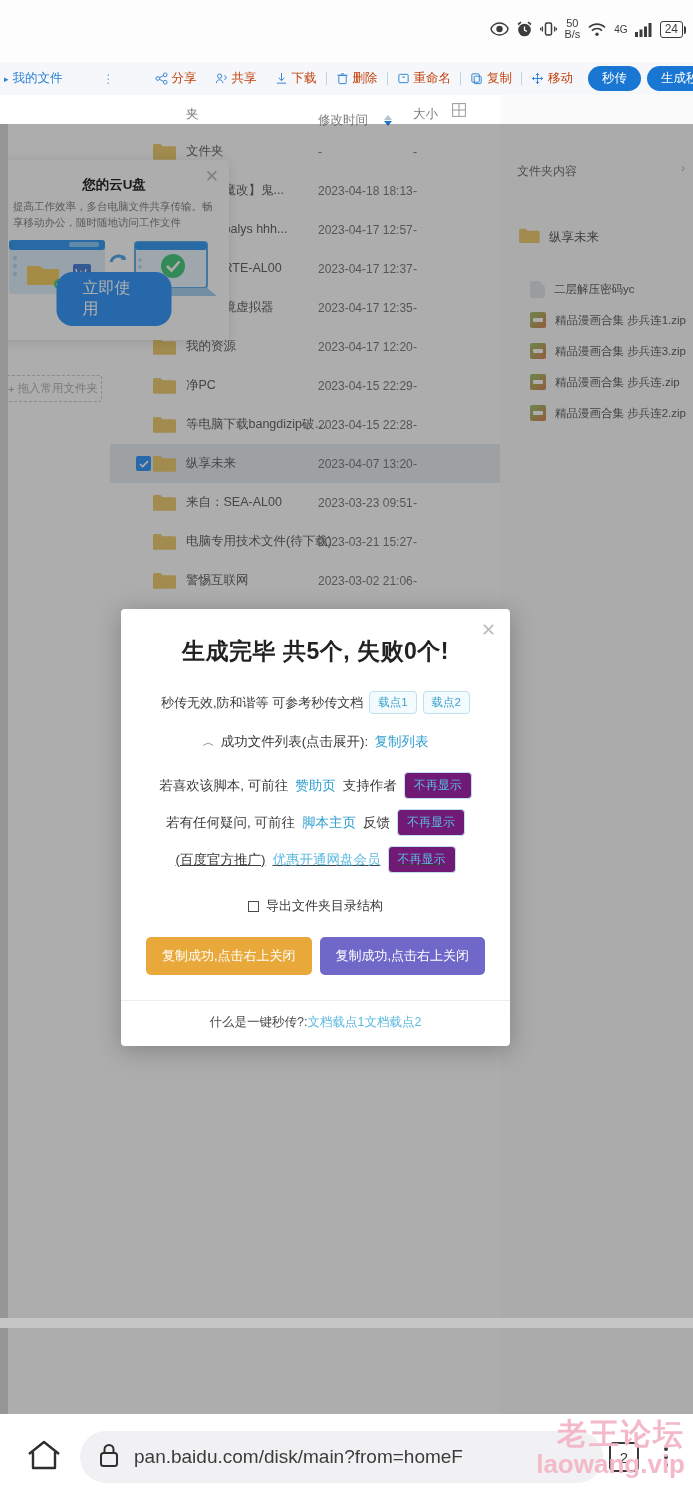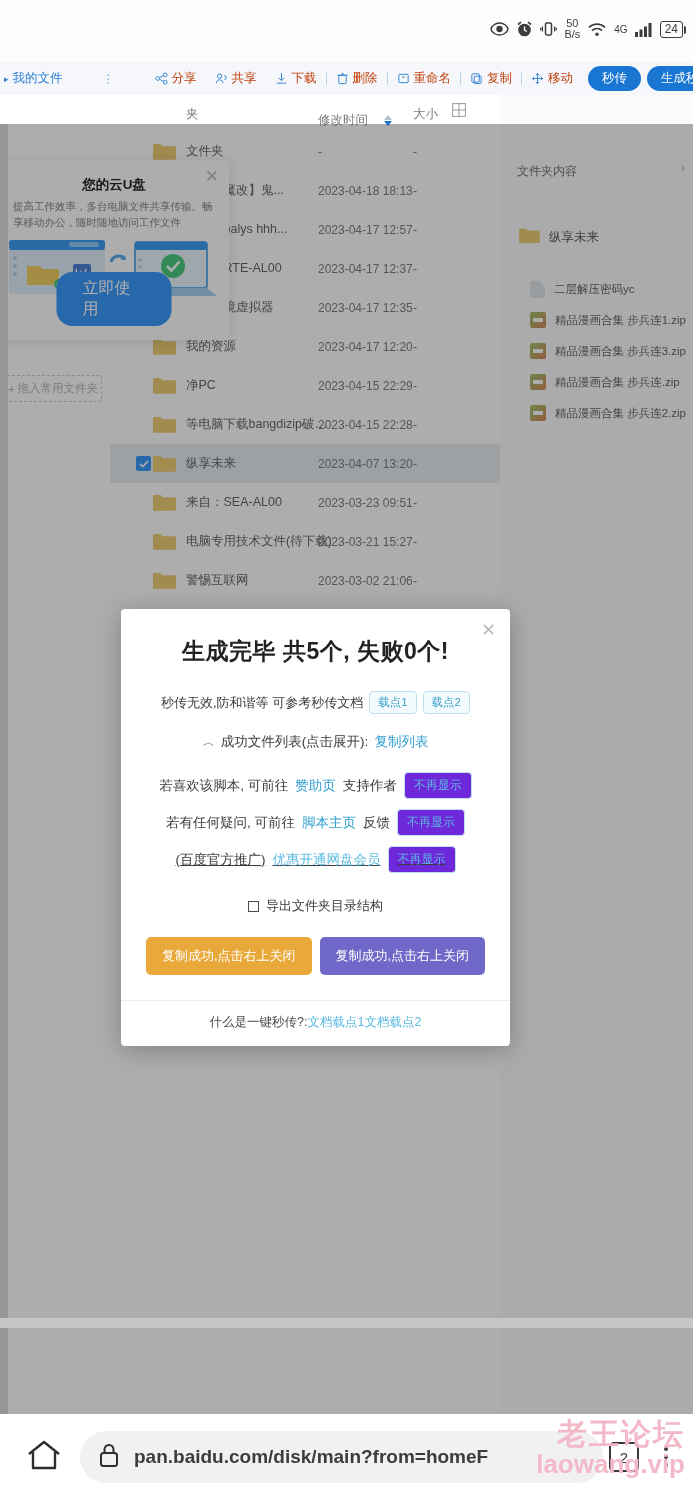--- a/index.html
+++ b/index.html
@@ -167,21 +167,21 @@
     color:#39a0c9; font-size:11.5px; padding:3px 8px;
   }
   .r2 { margin-top:19px; gap:6px; font-size:13.5px; }
   .r2 .chev { color:#585858; font-size:12px; }
   .lnk { color:#2f9fd0; }
   .lnk2 { color:#5bb9e0; }
   .r3 { margin-top:21px; gap:7px; font-size:13.5px; }
   .r4 { margin-top:10px; gap:7px; font-size:13.5px; }
   .r5 { margin-top:10px; gap:7px; font-size:13.5px;text-decoration:underline; }
   .chip2 {
-    border:1px solid #bfe0ef; border-radius:4px; background:#6d28d9;
+    border:1px solid #bfe0ef; border-radius:4px; background:#701a75;
     color:#5bb9e0; font-size:12px; padding:4px 9px;
   }
   .r6 { margin-top:24px; gap:7px; font-size:13px; color:#3b3b3b; }
   .cbox { width:11px; height:11px; border:1.4px solid #4a4a4a; display:inline-block; }
   .btnrow { display:flex; justify-content:center; gap:8px; margin-top:22px; padding-bottom:25px; }
   .btn {
     border-radius:5px; padding:10px 16px; font-size:13px; color:#fff; white-space:nowrap;
   }
   .btn-orange { background:#e9a93a; }
   .btn-purple { background:#6f68c9; }
@@ -192,21 +192,21 @@
 
   
   .browserbar {
     position:absolute; bottom:0; left:0; width:693px; height:86px;
     background:#ffffff; display:flex; align-items:center;
   }
   .bb-home { margin-left:20px; width:48px; display:flex; justify-content:center; }
   .omnibox {
     flex:1; margin-left:12px; margin-right:6px; height:52px;
     background:#f1f1f3; border-radius:26px; display:flex; align-items:center;
-    padding-left:18px; overflow:hidden; position:relative;font-weight:bold;
+    padding-left:18px; overflow:hidden; position:relative;
   }
   .omnibox .url { margin-left:14px; font-size:19px; color:#3c3c3c; white-space:nowrap; overflow:hidden;}
   .tabs-btn {
     width:30px; height:30px; border:2.2px solid #3a3a3a; border-radius:5px;
     display:flex; align-items:center; justify-content:center;
     font-size:15px; color:#3a3a3a; margin-right:14px; flex:none;
   }
   .kebab { width:26px; margin-right:14px; display:flex; flex-direction:column; align-items:center; gap:4px; flex:none;}
   .kebab i { width:4px;height:4px;border-radius:50%;background:#3a3a3a; display:block;}
 

